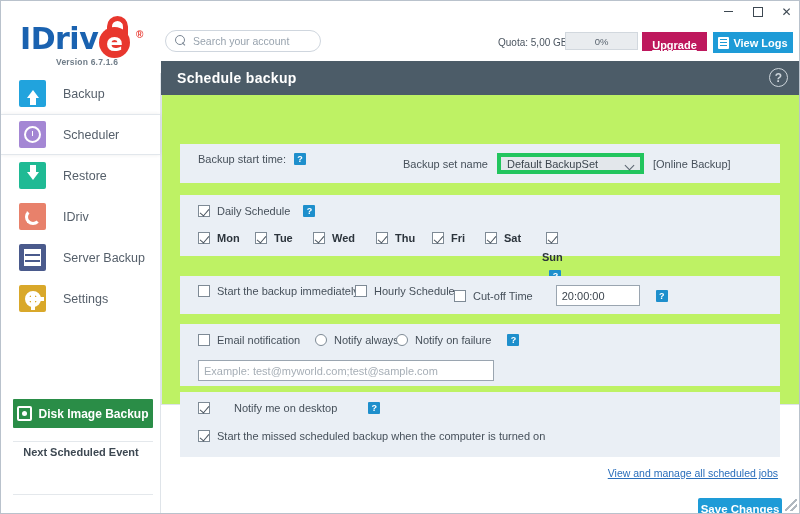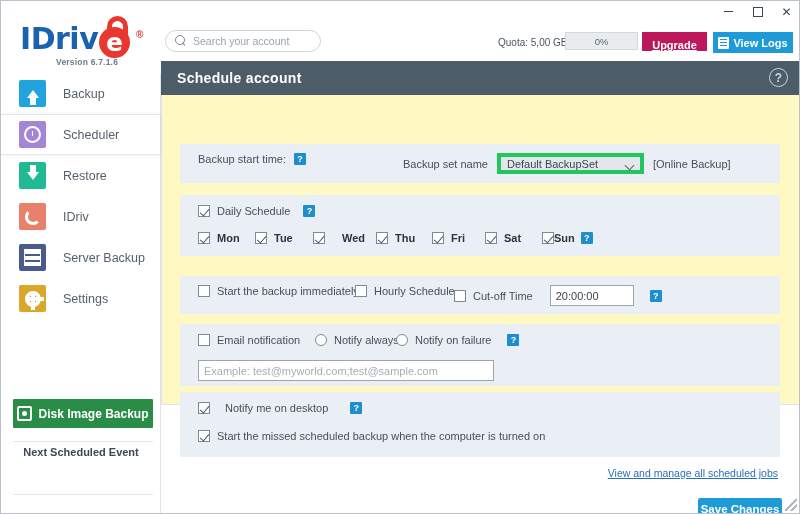--- a/index.html
+++ b/index.html
@@ -307,21 +307,21 @@
     position: absolute; right: 13px; top: 7px;
     width: 19px; height: 19px;
     border: 1.6px solid #cdd5db; border-radius: 50%;
     color: #cdd5db; font-size: 12px; font-weight: bold;
     display: flex; align-items: center; justify-content: center;
     cursor: pointer;
   }
   .main-body {
     position: relative;
     height: 310px;
-    background: #fef9c3;
+    background: #bef264;
     border-left: 1px solid #dde3e9;
     border-right: 1px solid #dde3e9;
     border-bottom: 1px solid #dde3e9;
     padding: 4px;
   }
 
   .panel {
     position: absolute;
     left: 18px;
     width: 600px;
@@ -519,21 +519,21 @@
     </button>
 
     <div class="sched-sep"></div>
     <div class="sched-title">Next Scheduled Event</div>
     <div class="sched-sep2"></div>
   </div>
 
   <div class="main">
 
     <div class="main-header">
-      <div class="main-title">Schedule  account</div>
+      <div class="main-title">Schedule  backup</div>
       <div class="help-circle">?</div>
     </div>
 
     <div class="main-body">
 
       <div class="panel p1">
         <div class="row" style="left:18px; top:9px; gap:8px;">
           <span class="lbl">Backup start time:</span>
           <span class="help-sq">?</span>
         </div>
@@ -555,56 +555,56 @@
         </div>
 
         <div class="row" style="left:18px; top:37px; gap:7px;">
           <span class="cb checked"></span>
           <span class="lbl-b">Mon</span>
         </div>
         <div class="row" style="left:75px; top:37px; gap:7px;">
           <span class="cb checked"></span>
           <span class="lbl-b">Tue</span>
         </div>
-        <div class="row" style="left:133px; top:37px; gap:17px;">
+        <div class="row" style="left:133px; top:37px; gap:7px;">
           <span class="cb checked"></span>
           <span class="lbl-b">Wed</span>
         </div>
         <div class="row" style="left:196px; top:37px; gap:7px;">
           <span class="cb checked"></span>
           <span class="lbl-b">Thu</span>
         </div>
         <div class="row" style="left:252px; top:37px; gap:7px;">
           <span class="cb checked"></span>
           <span class="lbl-b">Fri</span>
         </div>
         <div class="row" style="left:305px; top:37px; gap:7px;">
           <span class="cb checked"></span>
           <span class="lbl-b">Sat</span>
         </div>
-        <div class="row" style="left:362px; top:37px; ">
+        <div class="row" style="left:362px; top:37px; gap:7px;flex-direction:column;">
           <span class="cb checked"></span>
           <span class="lbl-b">Sun</span>
           <span class="help-sq" style="margin-left:6px;">?</span>
         </div>
       </div>
 
       <div class="panel p3">
         <div class="row" style="left:18px; top:9px; gap:7px;">
           <span class="cb"></span>
           <span class="lbl">Start the backup immediately</span>
         </div>
         <div class="row" style="left:175px; top:9px; gap:7px;">
           <span class="cb"></span>
           <span class="lbl">Hourly Schedule</span>
         </div>
         <div class="row" style="left:274px; top:9px; gap:7px;">
           <span class="cb"></span>
           <span class="lbl">Cut-off Time</span>
-          <input class="txt-input" style="width: 84px; margin-left: 10px;" type="text" value="20:00:00">
+          <input class="txt-input" style="width: 84px; margin-left: 16px;" type="text" value="20:00:00">
           <span class="help-sq" style="margin-left:9px;">?</span>
         </div>
       </div>
 
       <div class="panel p4">
         <div class="row" style="left:18px; top:10px; gap:7px;">
           <span class="cb"></span>
           <span class="lbl">Email notification</span>
         </div>
         <div class="row" style="left:135px; top:10px; gap:7px;">
@@ -613,21 +613,21 @@
         </div>
         <div class="row" style="left:216px; top:10px; gap:7px;">
           <span class="rb"></span>
           <span class="lbl">Notify on failure</span>
           <span class="help-sq" style="margin-left:9px;">?</span>
         </div>
         <input class="txt-input" style="position: absolute; left: 18px; top: 36px; width: 296px;" type="text" placeholder="Example: test@myworld.com;test@sample.com">
       </div>
 
       <div class="panel p5">
-        <div class="row" style="left:18px; top:10px; gap:15px;">
+        <div class="row" style="left:18px; top:10px; gap:24px;">
           <span class="cb checked"></span>
           <span class="lbl">Notify me on desktop</span>
           <span class="help-sq" style="margin-left:7px;">?</span>
         </div>
         <div class="row" style="left:18px; top:38px; gap:7px;">
           <span class="cb checked"></span>
           <span class="lbl">Start the missed scheduled backup when the computer is turned on</span>
         </div>
       </div>
 

